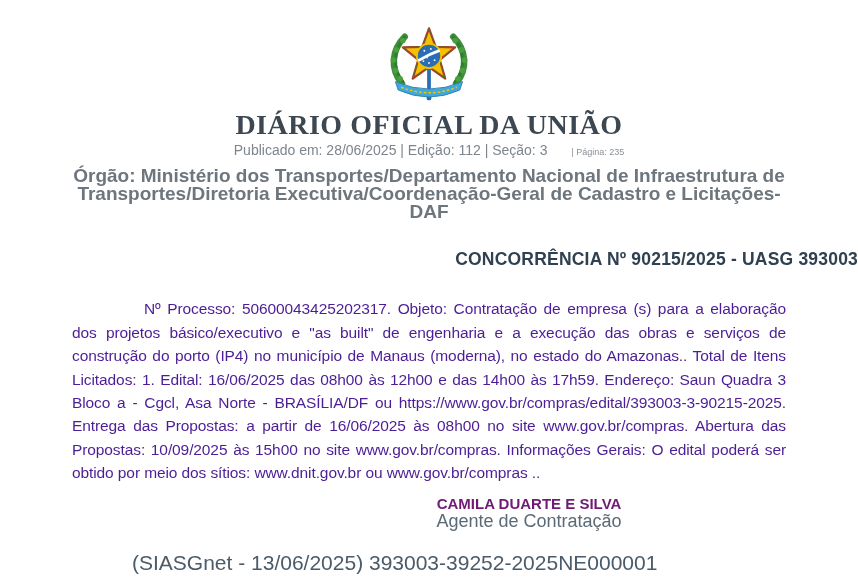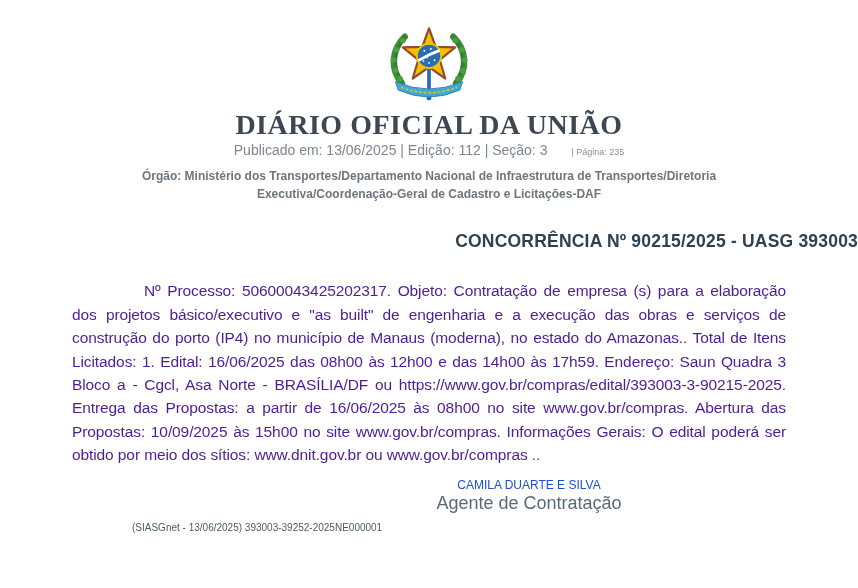--- a/index.html
+++ b/index.html
@@ -31,21 +31,21 @@
     line-height:16px;
   }
   .pub-line .page-ref{
     font-size:9px;
     color:#8a9097;
     margin-left:20px;
   }
   .organ{
     width:714px;margin:7px auto 0 auto;
     text-align:center;
-    font-size:12px;
+    font-size:19px;
     font-weight:700;
     color:#6d757d;
     line-height:18px;
   }
 
   
   .section-title{
     margin-top:27px;
     text-align:center;
     font-size:15px;
@@ -72,34 +72,34 @@
     letter-spacing:-0.1px;
   }
   .signature{
     width:714px;margin:9px auto 0 auto;
   }
   .signature-inner{
     padding-left:200px;
     text-align:center;
   }
   .sig-name{
-    font-size:12px;
-    font-weight:400;
-    color:#1d4ed8;
+    font-size:15px;
+    font-weight:700;
+    color:#701a75;
     line-height:19px;
   }
   .sig-role{
     font-size:18px;
     color:#5a6a77;
     line-height:17px;
   }
   .footer-ref{
     width:714px;
-    margin:5px auto 0 auto;
-    font-size:10px;
+    margin:22px auto 0 auto;
+    font-size:21px;
     color:#4b5b69;
     text-indent:60px;
     line-height:22px;
   }
 </style>
 </head>
 <body>
 
 <div class="page">
 
@@ -139,21 +139,21 @@
       <circle cx="56" cy="43" r="1" fill="#ffffff"></circle>
         <circle cx="48" cy="40.5" r="0.8" fill="#ffffff"></circle>
 
       <path d="M14,66 Q50,82 86,66 L83,75 Q50,90 17,75 Z" fill="#3fa9dc" stroke="#2d7fb0" stroke-width="1"></path>
       <path d="M20,72 Q50,84 80,72" fill="none" stroke="#f3c300" stroke-width="1.6" stroke-dasharray="3 2"></path>
     </svg>
 
     <h1 class="doc-title">DIÁRIO OFICIAL DA UNIÃO</h1>
 
     <div class="pub-line">
-      <span>Publicado em: 13/06/2025 | Edição: 112 | Seção: 3</span>
+      <span>Publicado em: 28/06/2025 | Edição: 112 | Seção: 3</span>
       <span class="page-ref">| Página: 235</span>
     </div>
   </div>
 
   <div class="organ">Órgão: Ministério dos Transportes/Departamento Nacional de Infraestrutura de Transportes/Diretoria Executiva/Coordenação-Geral de Cadastro e Licitações-DAF</div>
 
 
   <div class="subject-title">CONCORRÊNCIA Nº 90215/2025 - UASG 393003</div>
 
   <p class="body-text">Nº Processo: 50600043425202317. Objeto: Contratação de empresa (s) para a elaboração dos projetos básico/executivo e "as built" de engenharia e a execução das obras e serviços de construção do porto (IP4) no município de Manaus (moderna), no estado do Amazonas.. Total de Itens Licitados: 1. Edital: 16/06/2025 das 08h00 às 12h00 e das 14h00 às 17h59. Endereço: Saun Quadra 3 Bloco a - Cgcl, Asa Norte - BRASÍLIA/DF ou https://www.gov.br/compras/edital/393003-3-90215-2025. Entrega das Propostas: a partir de 16/06/2025 às 08h00 no site www.gov.br/compras. Abertura das Propostas: 10/09/2025 às 15h00 no site www.gov.br/compras. Informações Gerais: O edital poderá ser obtido por meio dos sítios: www.dnit.gov.br ou www.gov.br/compras ..</p>

